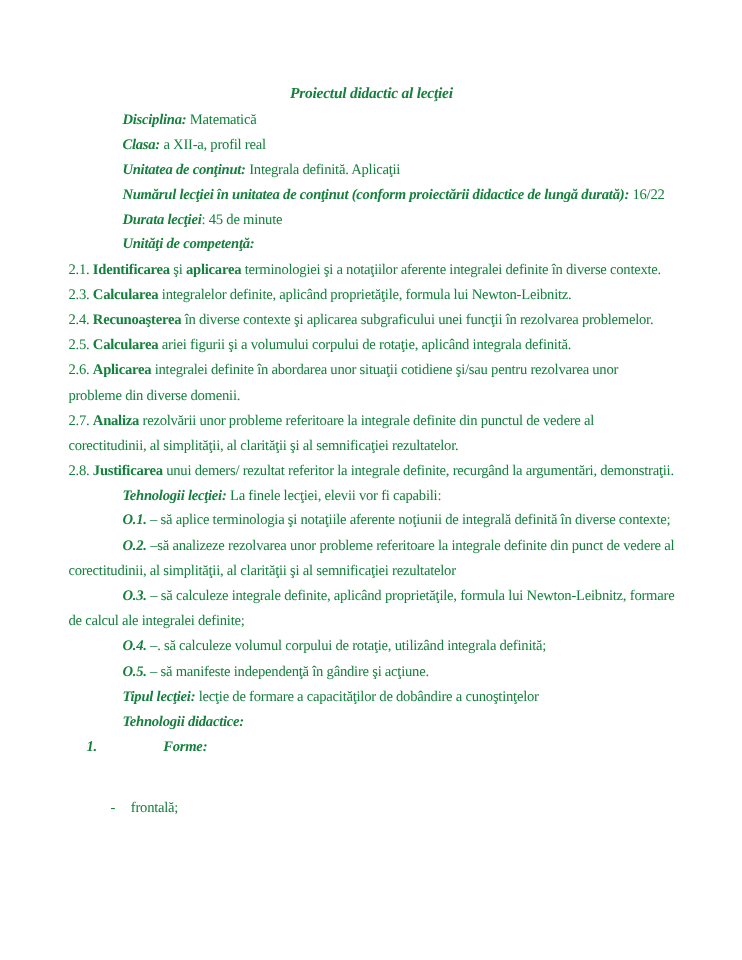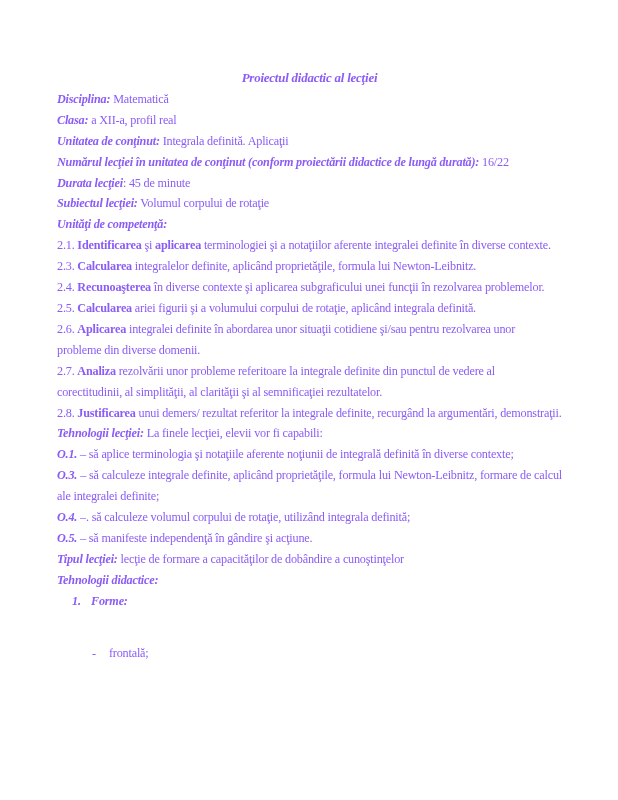--- a/index.html
+++ b/index.html
@@ -18,54 +18,54 @@
     letter-spacing: -0.2px;
     color: #1a1a1a;
   }
   .para { margin: 0; }
   .title {
     text-align: center;
     font-weight: bold;
     font-style: italic;
     font-size: 12.9px;
   }
-  .bi { font-weight: bold; font-style: italic; }
+  .bi { font-weight: bold; font-style: italic; margin-left: 45px; }
   .b  { font-weight: bold; }
   .justify { text-align: justify; }
   .nowrap  { white-space: nowrap; }
   .list-num  { padding-left: 15px; }
   .list-num .marker {
     display: inline-block; width: 19px;
     font-weight: bold; font-style: italic;
   }
   .list-dash { padding-left: 35px; margin-top: 31px; }
   .list-dash .marker { display: inline-block; width: 17px; }
 </style>
 </head>
 <body style="background: rgb(255, 255, 255);">
 
-<div class="page" style="color: #8b5cf6;">
+<div class="page" style="color: #15803d;">
   <div class="para title">Proiectul didactic al lecţiei</div>
   <div id="doc-blocks">
       <div class="para nowrap"><span class="bi">Disciplina:</span><span> Matematică</span></div>
       <div class="para nowrap"><span class="bi">Clasa:</span><span> a XII-a, profil real</span></div>
       <div class="para nowrap"><span class="bi">Unitatea de conţinut:</span><span> Integrala definită. Aplicaţii</span></div>
       <div class="para nowrap"><span class="bi">Numărul lecţiei în unitatea de conţinut (conform proiectării didactice de lungă durată):</span><span> 16/22</span></div>
       <div class="para nowrap"><span class="bi">Durata lecţiei</span><span>: 45 de minute</span></div>
-      <div class="para nowrap"><span class="bi">Subiectul lecţiei:</span><span> Volumul corpului de rotaţie</span></div>
       <div class="para nowrap"><span class="bi">Unităţi de competenţă:</span></div>
       <div class="para"><span>2.1. </span><span class="b">Identificarea</span><span> şi </span><span class="b">aplicarea</span><span> terminologiei şi a notaţiilor aferente integralei definite în diverse contexte.</span></div>
       <div class="para nowrap"><span>2.3. </span><span class="b">Calcularea</span><span> integralelor definite, aplicând proprietăţile, formula lui Newton-Leibnitz.</span></div>
       <div class="para nowrap"><span>2.4. </span><span class="b">Recunoaşterea</span><span> în diverse contexte şi aplicarea subgraficului unei funcţii în rezolvarea problemelor.</span></div>
       <div class="para nowrap"><span>2.5. </span><span class="b">Calcularea</span><span> ariei figurii şi a volumului corpului de rotaţie, aplicând integrala definită.</span></div>
       <div class="para"><span>2.6. </span><span class="b">Aplicarea</span><span> integralei definite în abordarea unor situaţii cotidiene şi/sau pentru rezolvarea unor probleme din diverse domenii.</span></div>
       <div class="para"><span>2.7. </span><span class="b">Analiza</span><span> rezolvării unor probleme referitoare la integrale definite din punctul de vedere al corectitudinii, al simplităţii, al clarităţii şi al semnificaţiei rezultatelor.</span></div>
       <div class="para justify"><span>2.8. </span><span class="b">Justificarea</span><span> unui demers/ rezultat referitor la integrale definite, recurgând la argumentări, demonstraţii.</span></div>
       <div class="para nowrap"><span class="bi">Tehnologii lecţiei:</span><span> La finele lecţiei, elevii vor fi capabili:</span></div>
       <div class="para nowrap"><span class="bi">O.1.</span><span> – să aplice terminologia şi notaţiile aferente noţiunii de integrală definită în diverse contexte;</span></div>
+      <div class="para justify"><span class="bi">O.2.</span><span> –să analizeze rezolvarea unor probleme referitoare la integrale definite din punct de vedere al corectitudinii, al simplităţii, al clarităţii şi al semnificaţiei rezultatelor</span></div>
       <div class="para justify"><span class="bi">O.3.</span><span> – să calculeze integrale definite, aplicând proprietăţile, formula lui Newton-Leibnitz, formare de calcul ale integralei definite;</span></div>
       <div class="para nowrap"><span class="bi">O.4.</span><span> –. să calculeze volumul corpului de rotaţie, utilizând integrala definită;</span></div>
       <div class="para nowrap"><span class="bi">O.5.</span><span> – să manifeste independenţă în gândire şi acţiune.</span></div>
       <div class="para nowrap"><span class="bi">Tipul lecţiei:</span><span> lecţie de formare a capacităţilor de dobândire a cunoştinţelor</span></div>
       <div class="para nowrap"><span class="bi">Tehnologii didactice:</span></div>
       <div class="para nowrap list-num"><span class="marker">1.</span><span class="bi">Forme:</span></div>
       <div class="para nowrap list-dash"><span class="marker">-</span><span>frontală;</span></div>
     </div>
 </div>
 

